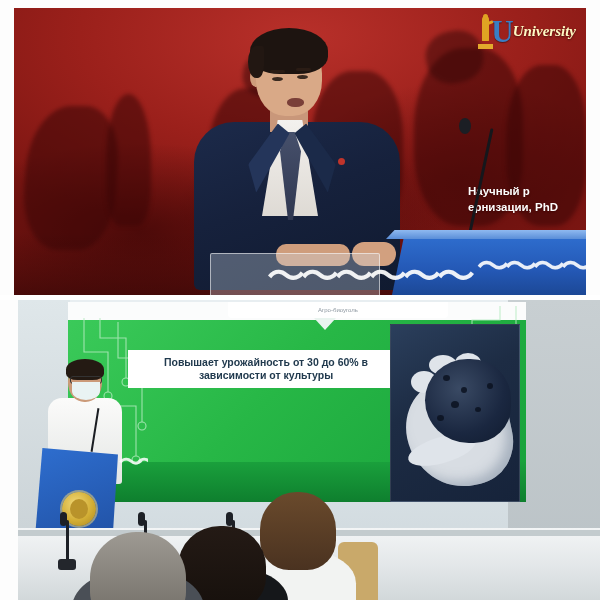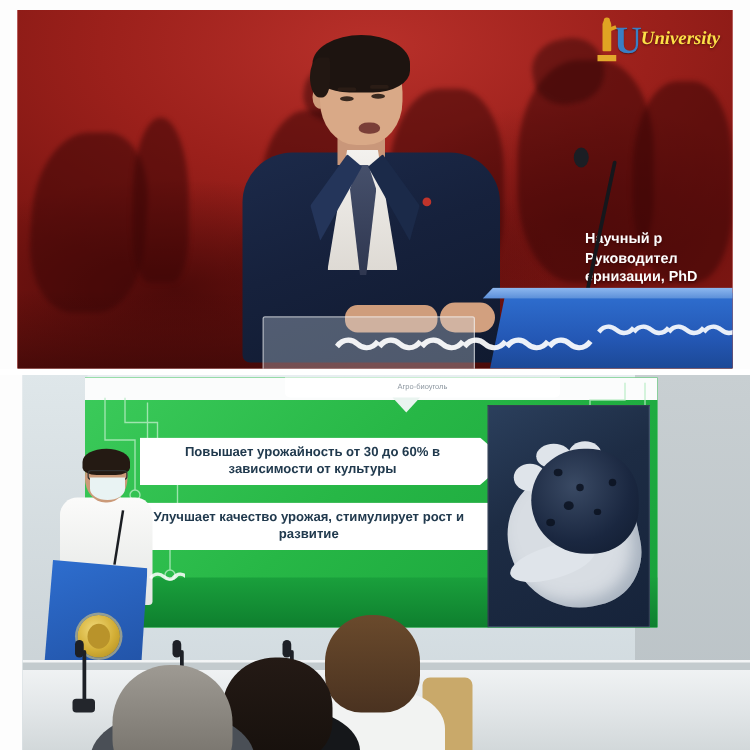--- a/index.html
+++ b/index.html
@@ -47,21 +47,21 @@
   .logo-statue .body{position:absolute;left:5px;top:2px;width:7px;height:25px;background:#e0a423;border-radius:4px 4px 1px 1px;}
   .logo-statue .head{position:absolute;left:6px;top:0px;width:5px;height:5px;background:#e0a423;border-radius:50%;}
   .logo-statue .base{position:absolute;left:1px;bottom:1px;width:15px;height:5px;background:#e3a92c;}
   .logo-statue .arm{position:absolute;left:11px;top:7px;width:5px;height:3px;background:#e0a423;transform:rotate(-20deg);}
   .logo-u{
     font-family:"Liberation Serif", serif;font-weight:bold;font-size:31px;color:#3a7ec4;
     line-height:.85;margin-right:-3px;margin-left:-6px;text-shadow:0 1px 1px rgba(0,0,0,.4);
   }
   .logo-text{display:flex;flex-direction:column;line-height:1;}
   .logo-l1{font-family:"Liberation Serif", serif;font-weight:bold;font-size:17px;color:#f0f0ef;letter-spacing:.3px;text-shadow:0 1px 2px rgba(0,0,0,.5);}
-  .logo-l2{font-family:"Liberation Serif", serif;font-weight:bold;font-style:italic;font-size:15px;color:#fde047;margin-top:-2px;text-shadow:0 1px 2px rgba(0,0,0,.5);}
+  .logo-l2{font-family:"Liberation Serif", serif;font-weight:bold;font-style:italic;font-size:15px;color:#fef9c3;margin-top:-2px;text-shadow:0 1px 2px rgba(0,0,0,.5);}
 
   
   .backdrop-caption{
     position:absolute;right:-2px;top:176px;text-align:left;
     font-weight:bold;font-size:11.5px;line-height:1.35;color:#fdfdfd;
     text-shadow:0 1px 2px rgba(50,0,0,.6);
     width:120px;overflow:hidden;white-space:nowrap;
   }
 
   
@@ -162,21 +162,21 @@
 
   
   .banner{
     position:absolute;background:#ffffff;
     display:flex;align-items:center;justify-content:center;
     text-align:center;color:#213a4e;font-weight:bold;
     clip-path:polygon(0 0, calc(100% - 22px) 0, 100% 50%, calc(100% - 22px) 100%, 0 100%);
     box-shadow:0 1px 3px rgba(0,0,0,.18);
     padding:0 26px 0 8px;line-height:1.22;
   }
-  .b1{left:44px;top:48px;width:260px;height:38px;font-size:10.5px;}
+  .b1{left:60px;top:48px;width:260px;height:38px;font-size:10.5px;}
   .b2{left:32px;top:100px;width:278px;height:38px;font-size:10.5px;}
   .b3{left:44px;top:152px;width:258px;height:34px;font-size:10.5px;}
 
   
   .slide-photo{
     position:absolute;left:322px;top:22px;width:128px;height:176px;
     background:linear-gradient(150deg,#2b3f5c 0%,#1d2c44 40%,#16233a 100%);
     overflow:hidden;border:1px solid rgba(255,255,255,.12);
   }
   .granule{position:absolute;border-radius:50%;background:rgba(10,18,32,.85);}
@@ -266,21 +266,20 @@
           <div class="arm"></div>
       </div>
       <div class="logo-u">U</div>
       <div class="logo-text">
         <span class="logo-l2">University</span>
       </div>
     </div>
 
     <div class="backdrop-caption">
       <div>Научный р</div>
-      <div>Руководител</div>
       <div>ернизации, PhD</div>
     </div>
 
     <div class="speaker">
       <div class="sp-jacket"></div>
       <div class="sp-neck"></div>
       <div class="sp-shirt"></div>
       <div class="sp-tie"></div>
       <div class="sp-collar-l"></div>
       <div class="sp-collar-r"></div>
@@ -344,23 +343,20 @@
           <path d="M22 120 H50 V176"></path>
         <circle cx="30" cy="74" r="4"></circle>
           <circle cx="12" cy="94" r="4"></circle>
         <circle cx="34" cy="188" r="4"></circle>
           <circle cx="22" cy="122" r="4"></circle>
       </svg>
 
       <div class="banner b1">
         <span>Повышает урожайность от 30 до 60% в зависимости от культуры</span>
       </div>
-      <div class="banner b2">
-        <span>Улучшает качество урожая, стимулирует рост и развитие</span>
-      </div>
 
       <div class="slide-photo">
         <div class="glove"></div>
         <div class="finger" style="left:20px;top:46px;width:26px;height:22px;"></div>
         <div class="finger" style="left:38px;top:30px;width:28px;height:20px;"></div>
         <div class="finger" style="left:64px;top:28px;width:26px;height:20px;"></div>
         <div class="finger" style="left:16px;top:112px;width:70px;height:26px;transform:rotate(-16deg);"></div>
         <div class="soil-pile"></div>
         <div class="granule" style="left:52px;top:50px;width:7px;height:6px;"></div>
         <div class="granule" style="left:70px;top:62px;width:6px;height:6px;"></div>

